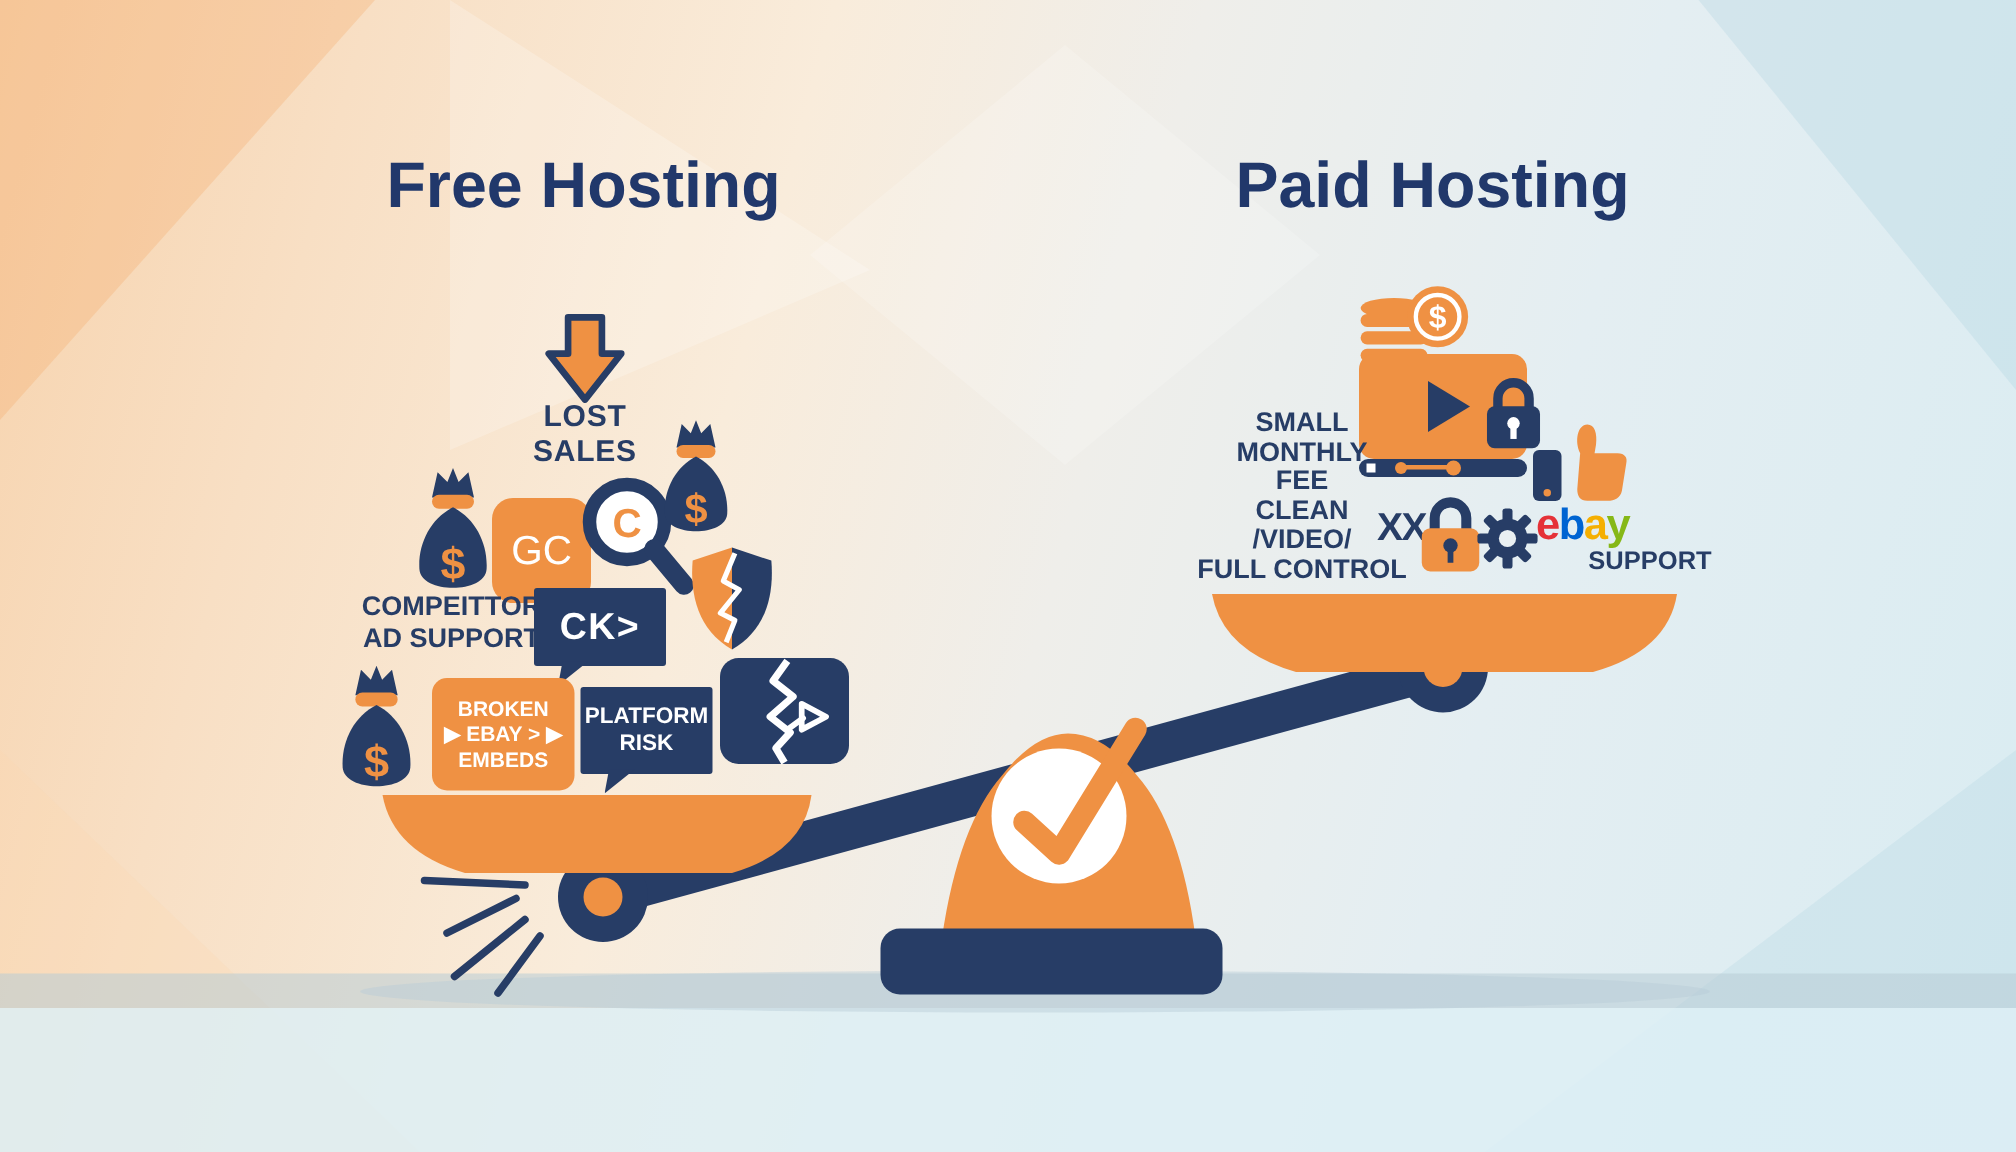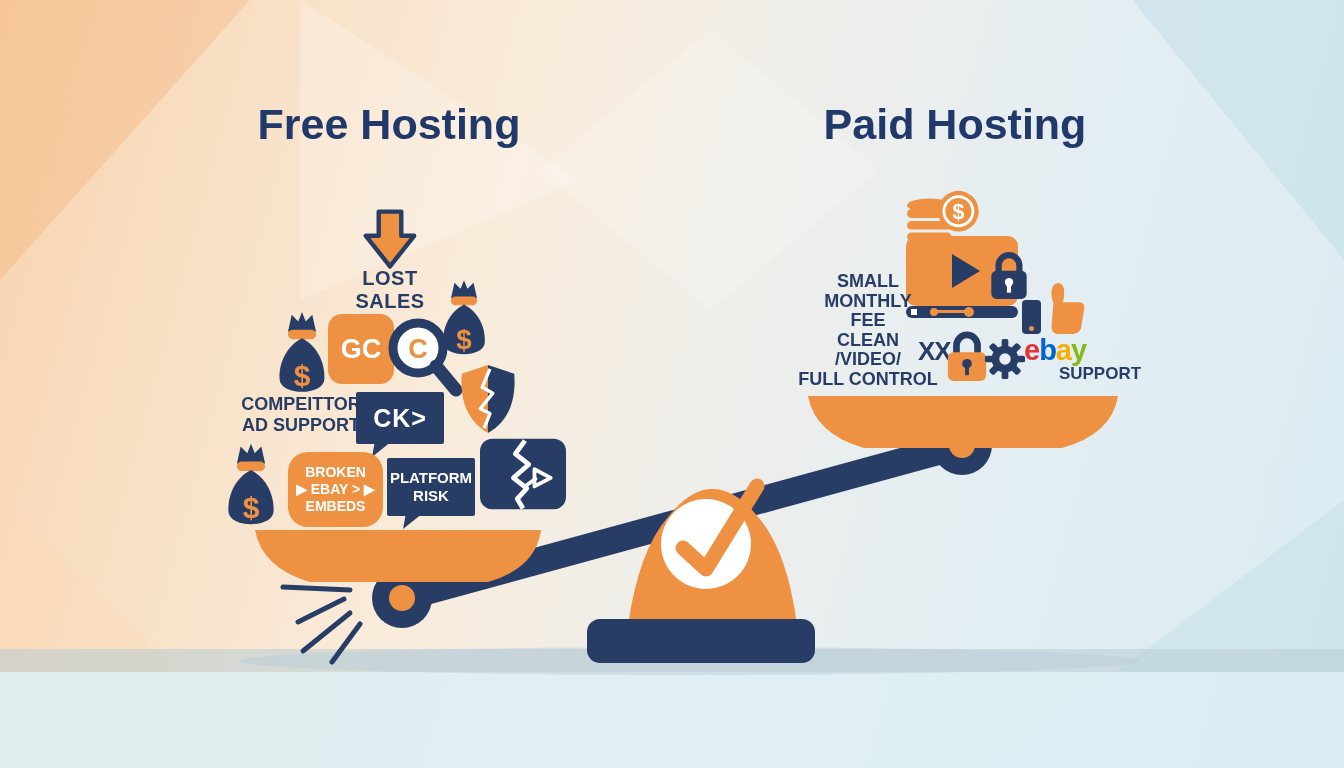--- a/index.html
+++ b/index.html
@@ -25,30 +25,30 @@
   .title{position:absolute;width:320px;text-align:center;font-size:43px;font-weight:bold;color:var(--navy-title);z-index:3}
   .title-free{left:229px;top:100px}
   .title-paid{left:795px;top:100px}
 
   .abs{position:absolute;z-index:2}
   .navy-text{color:var(--navy);font-weight:bold}
 
   .lost-sales{left:329px;top:267px;width:122px;text-align:center;font-size:20px;letter-spacing:.5px}
   .arrow-wrap{left:361px;top:206px;width:58px;height:66px}
 
-  .gc-box{left:328px;top:314px;width:66px;height:70px;background:var(--orange);border-radius:14px;
-    display:flex;align-items:center;justify-content:center;color:var(--white);font-weight:bold;font-size:27px}
+  .gc-box{left:328px;top:332px;width:66px;height:70px;background:var(--orange);border-radius:14px;
+    display:flex;align-items:center;justify-content:center;color:var(--white);font-weight:normal;font-size:27px}
   .competitor{left:240px;top:394px;width:122px;text-align:center;font-size:18px;line-height:21px}
   .bubble{background:var(--navy);border-radius:2px;color:var(--white);font-weight:bold;
     display:flex;flex-direction:column;align-items:center;justify-content:center}
   .bubble .tail{position:absolute;width:20px;height:16px;background:var(--navy);bottom:-13px;left:16px;
     clip-path:polygon(0 100%,15% 0,100% 0)}
   .ck-bubble{left:356px;top:392px;width:88px;height:52px;font-size:25px;letter-spacing:1px}
   .platform-bubble{left:387px;top:458px;width:88px;height:58px;font-size:15px;line-height:18px}
-  .broken-box{left:288px;top:452px;width:95px;height:75px;background:var(--orange);border-radius:20px;
+  .broken-box{left:288px;top:452px;width:95px;height:75px;background:var(--orange);border-radius:10px;
     color:var(--white);font-weight:bold;font-size:14px;line-height:17px;display:flex;flex-direction:column;
     align-items:center;justify-content:center;text-align:right}
 
   .player{left:906px;top:236px;width:112px;height:70px;background:var(--orange);border-radius:10px;
     display:flex;align-items:center;justify-content:center}
   .play-tri{width:0;height:0;border-left:28px solid var(--navy);border-top:17px solid transparent;border-bottom:17px solid transparent;margin-left:8px}
   .player-lock{left:988px;top:250px;width:42px;height:52px}
   .progress{left:906px;top:306px;width:112px;height:12px;background:var(--navy);border-radius:6px}
   .progress .psq{position:absolute;left:5px;top:3px;width:6px;height:6px;background:var(--white)}
   .progress .pline{position:absolute;left:26px;top:4px;width:38px;height:3px;background:var(--orange)}

